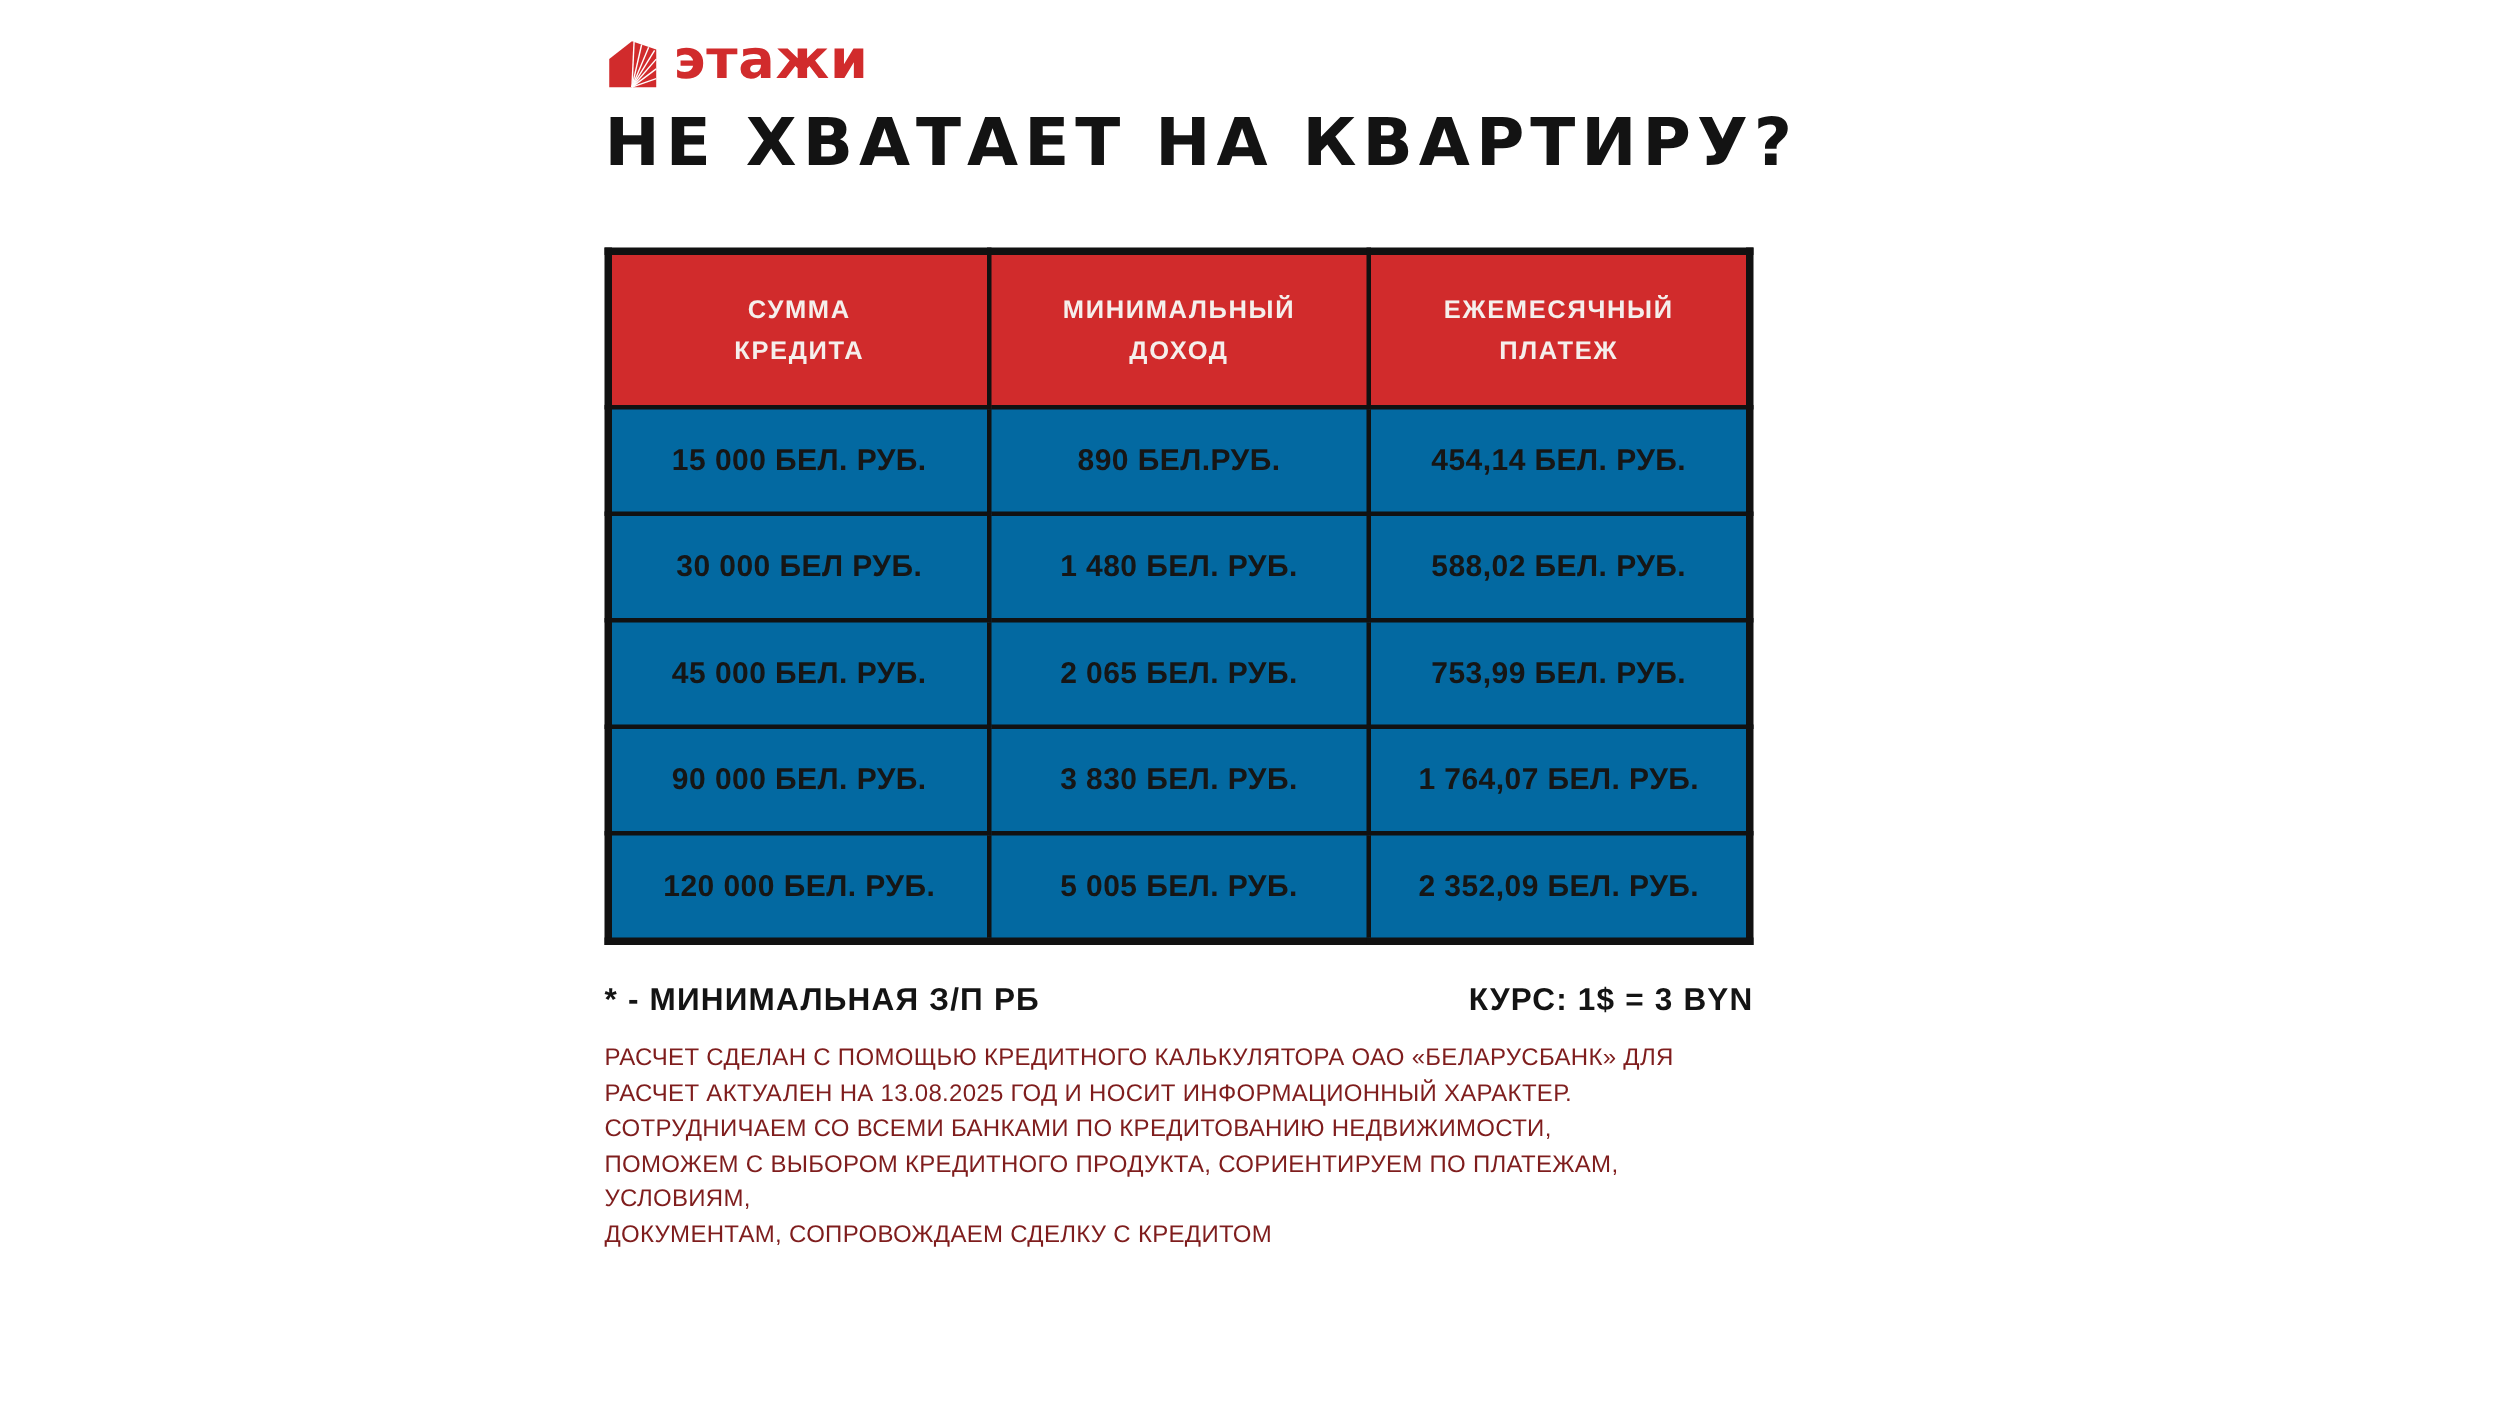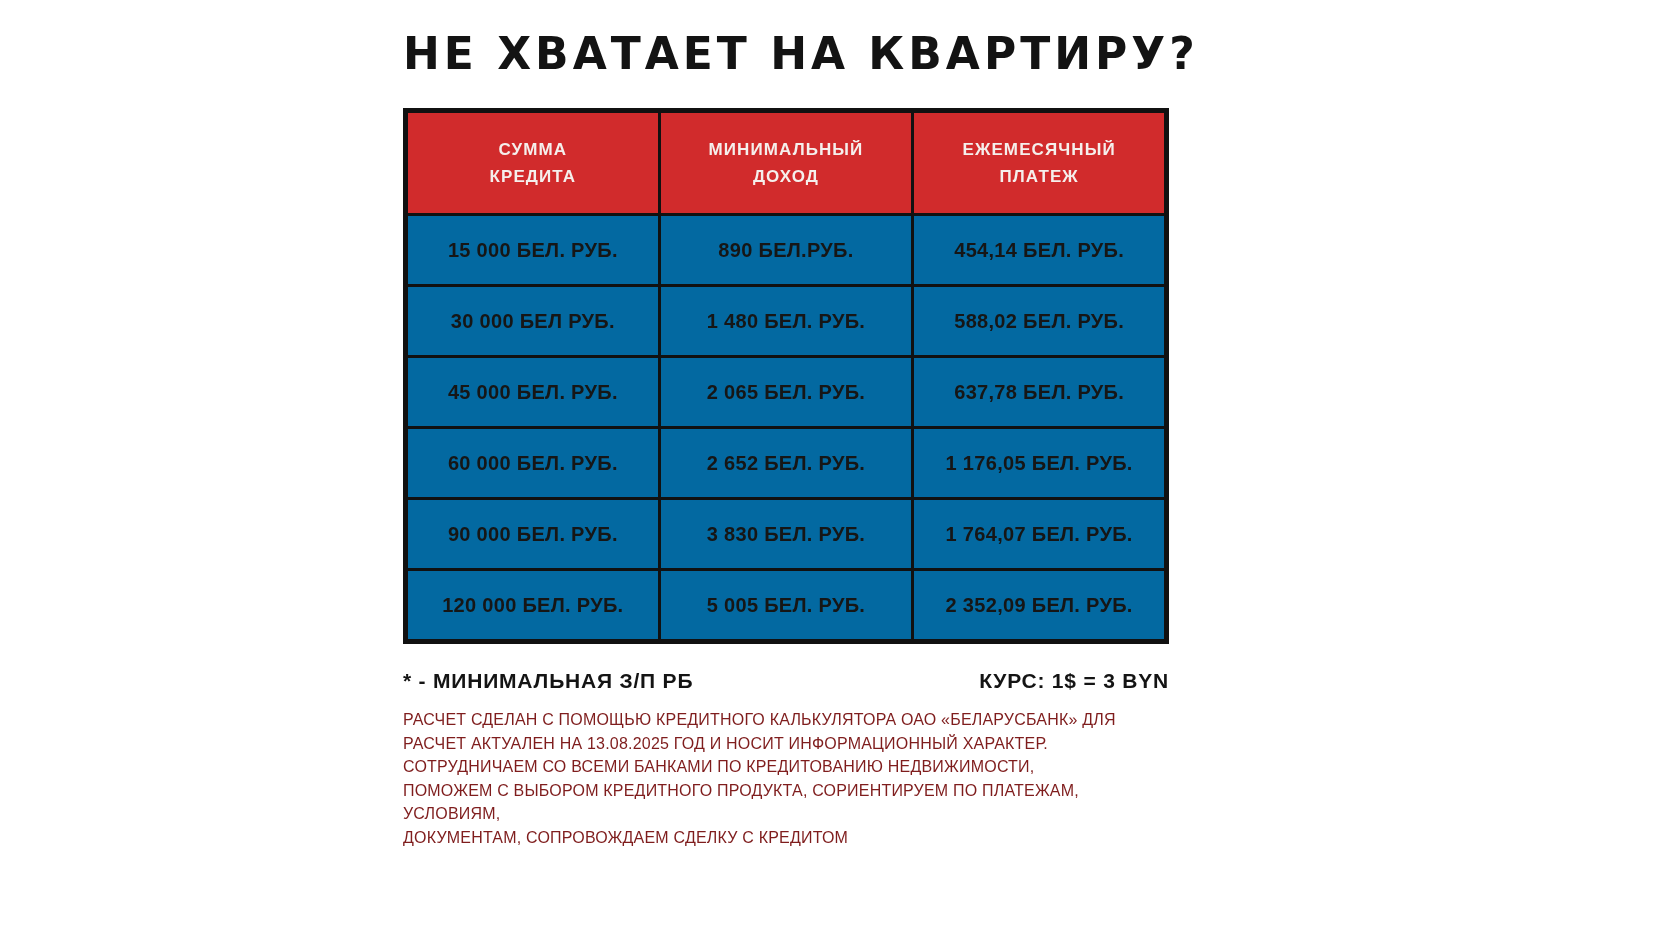--- a/index.html
+++ b/index.html
@@ -44,21 +44,21 @@
     margin-top: 6px;
     font-size: 44px;
     font-weight: bold;
     letter-spacing: 4px;
     white-space: nowrap;
     color: #131313;
     font-family: "DejaVu Sans", "Liberation Sans", sans-serif;
   }
   
   table.credit {
-    margin-top: 29px;
+    margin-top: 44px;
     border-collapse: collapse;
     width: 766px;
     table-layout: fixed;
     border: 5px solid #111111;
   }
   table.credit th, table.credit td {
     border: 3px solid #111111;
   }
   table.credit th {
     background: #d12b2c;
@@ -101,20 +101,35 @@
     letter-spacing: 0.2px;
     color: #7f1d1d;
   }
 </style>
 </head>
 <body>
 
 <div class="canvas">
   <div class="content">
 
+    <div class="logo">
+      <svg class="logo-icon" viewBox="0 0 100 100">
+        <polygon points="6,92 6,40 48,7 93,22 93,92" fill="#d12b2c"></polygon>
+        <g stroke="#ffffff" stroke-width="2.6">
+          <line x1="48" y1="92" x2="52" y2="8"></line>
+          <line x1="48" y1="92" x2="66" y2="13"></line>
+          <line x1="48" y1="92" x2="79" y2="18"></line>
+          <line x1="48" y1="92" x2="90" y2="24"></line>
+          <line x1="48" y1="92" x2="93" y2="40"></line>
+          <line x1="48" y1="92" x2="93" y2="58"></line>
+          <line x1="48" y1="92" x2="93" y2="76"></line>
+        </g>
+      </svg>
+      <span class="logo-text">этажи</span>
+    </div>
 
     <div class="title">НЕ ХВАТАЕТ НА КВАРТИРУ?</div>
 
     <table class="credit">
       <thead>
         <tr>
           <th>СУММА
 КРЕДИТА</th>
           <th>МИНИМАЛЬНЫЙ
 ДОХОД</th>
@@ -129,26 +144,21 @@
           <td>454,14 БЕЛ. РУБ.</td>
         </tr>
         <tr>
           <td>30 000 БЕЛ РУБ.</td>
           <td>1 480 БЕЛ. РУБ.</td>
           <td>588,02 БЕЛ. РУБ.</td>
         </tr>
         <tr>
           <td>45 000 БЕЛ. РУБ.</td>
           <td>2 065 БЕЛ. РУБ.</td>
-          <td>637,78 БЕЛ. РУБ.</td>
-        </tr>
-        <tr>
-          <td>60 000 БЕЛ. РУБ.</td>
-          <td>2 652 БЕЛ. РУБ.</td>
-          <td>1 176,05 БЕЛ. РУБ.</td>
+          <td>753,99 БЕЛ. РУБ.</td>
         </tr>
         <tr>
           <td>90 000 БЕЛ. РУБ.</td>
           <td>3 830 БЕЛ. РУБ.</td>
           <td>1 764,07 БЕЛ. РУБ.</td>
         </tr>
         <tr>
           <td>120 000 БЕЛ. РУБ.</td>
           <td>5 005 БЕЛ. РУБ.</td>
           <td>2 352,09 БЕЛ. РУБ.</td>

